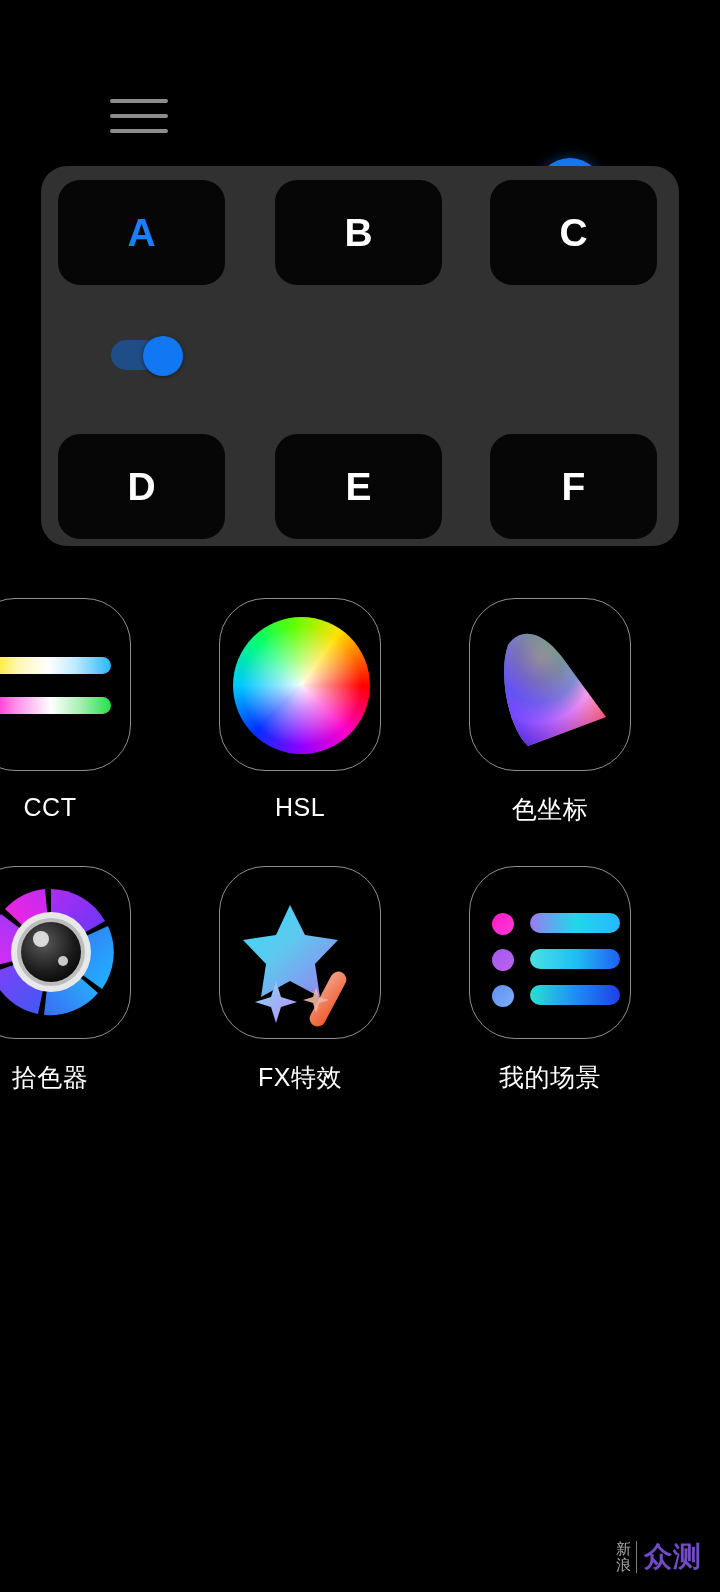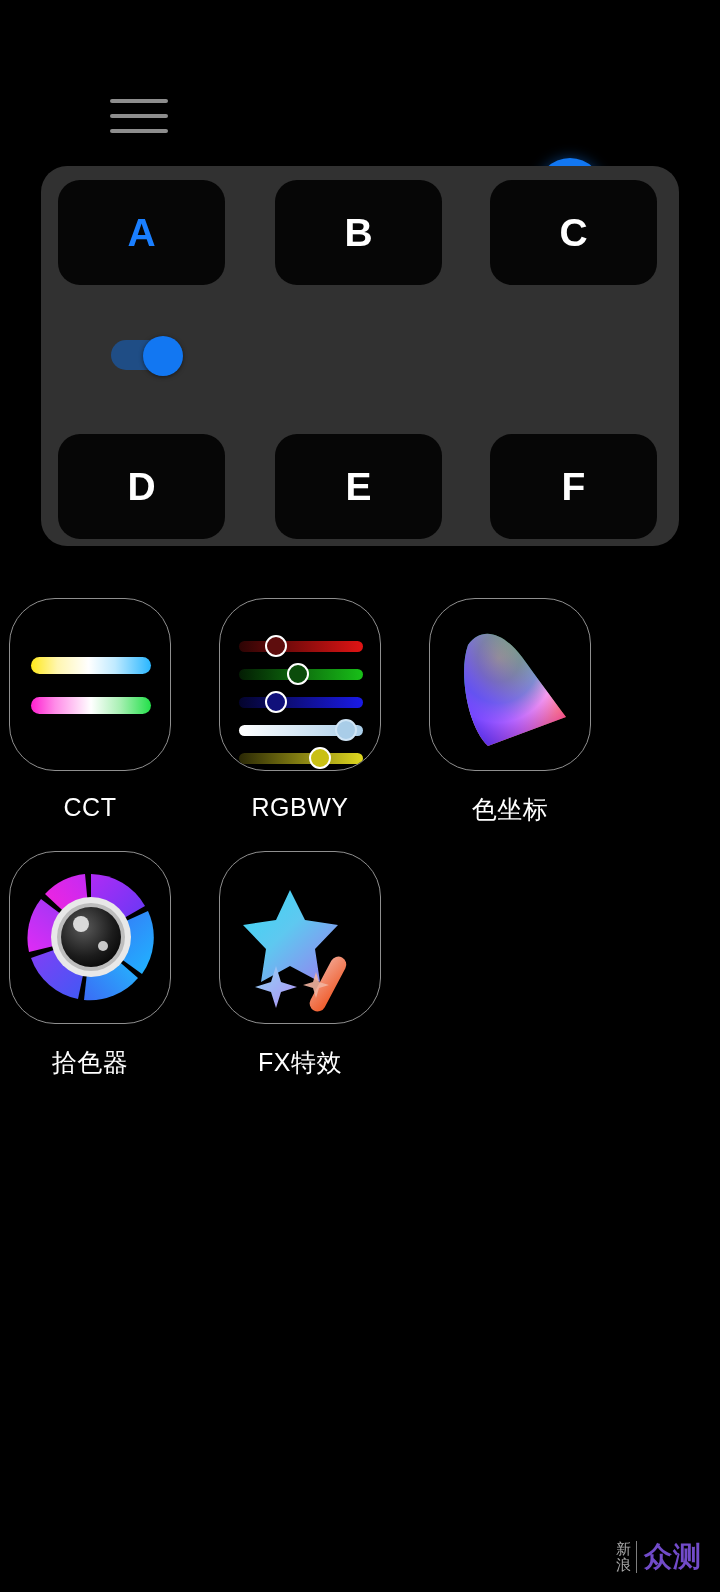--- a/index.html
+++ b/index.html
@@ -148,20 +148,21 @@
   .grid {
     position: absolute;
     left: 0;
     top: 598px;
     width: 600px;
     display: grid;
     grid-template-columns: repeat(3, 210px);
     justify-content: center;
     column-gap: 0px;
     row-gap: 25px;
+    gap: 40px;
   }
 
   .cell {
     width: 210px;
     display: flex;
     flex-direction: column;
     align-items: center;
     cursor: pointer;
   }
 
@@ -375,46 +376,27 @@
   <div class="grid">
 
     <div class="cell">
       <div class="tile">
         <div class="cct-bar cct-bar-1"></div>
         <div class="cct-bar cct-bar-2"></div>
       </div>
       <div class="cell-label">CCT</div>
     </div>
 
-
     <div class="cell">
       <div class="tile">
-        <div class="rgbwy-row rr1">
-          <div class="trk" style="background:linear-gradient(to right,#2c0404,#e11414);"></div>
-          <div class="kn" style="left:26px;background:#5e0d0d;"></div>
-        </div>
-        <div class="rgbwy-row rr2">
-          <div class="trk" style="background:linear-gradient(to right,#031c03,#18c018);"></div>
-          <div class="kn" style="left:48px;background:#0b4c0b;"></div>
-        </div>
-        <div class="rgbwy-row rr3">
-          <div class="trk" style="background:linear-gradient(to right,#04042c,#1a1ae8);"></div>
-          <div class="kn" style="left:26px;background:#10107a;"></div>
-        </div>
-        <div class="rgbwy-row rr4">
-          <div class="trk" style="background:linear-gradient(to right,#ffffff,#a9cde8);"></div>
-          <div class="kn" style="left:96px;background:#a9cde8;border-color:#cfe4f5;"></div>
-        </div>
-        <div class="rgbwy-row rr5">
-          <div class="trk" style="background:linear-gradient(to right,#2a2805,#e0d820);"></div>
-          <div class="kn" style="left:70px;background:#c9c014;"></div>
-        </div>
+        <div class="hsl-wheel"></div>
       </div>
-      <div class="cell-label">RGBWY</div>
-    </div>
+      <div class="cell-label">HSL</div>
+    </div>
+
 
     <div class="cell">
       <div class="tile">
         <div class="cie-wrap">
           <svg width="146" height="150" viewBox="0 0 146 150">
             <defs>
               <radialGradient id="cieG" cx="34%" cy="22%" r="95%">
                 <stop offset="0%" stop-color="#4dff4d"></stop>
                 <stop offset="22%" stop-color="#1ee86a"></stop>
                 <stop offset="42%" stop-color="#24e8c8"></stop>
@@ -518,20 +500,37 @@
 
             <path d="M48 104 L53 120 L69 125 L53 130 L48 146 L43 130 L27 125 L43 120 Z" fill="url(#sparkG)"></path>
 
             <path d="M88 110 L91 120 L101 123 L91 126 L88 136 L85 126 L75 123 L85 120 Z" fill="#f2b4a0" opacity="0.9"></path>
           </svg>
         </div>
       </div>
       <div class="cell-label">FX特效</div>
     </div>
 
+    <div class="cell">
+      <div class="tile">
+        <div class="scene-row sr1">
+          <div class="scene-dot" style="background:linear-gradient(135deg,#ff19c8,#ff3ad8);"></div>
+          <div class="scene-bar" style="background:linear-gradient(to right,#9b7bf0,#1fd8e8,#29b6ff);"></div>
+        </div>
+        <div class="scene-row sr2">
+          <div class="scene-dot" style="background:linear-gradient(135deg,#a05cf0,#c060ee);"></div>
+          <div class="scene-bar" style="background:linear-gradient(to right,#4ae0e0,#1fc0f5,#1f5ff0);"></div>
+        </div>
+        <div class="scene-row sr3">
+          <div class="scene-dot" style="background:linear-gradient(135deg,#5f8ef5,#7fb0f5);"></div>
+          <div class="scene-bar" style="background:linear-gradient(to right,#2ae0d0,#1f8ef5,#1f3fe8);"></div>
+        </div>
+      </div>
+      <div class="cell-label">我的场景</div>
+    </div>
 
   </div>
 
   <div class="watermark">
     <div class="wm-left">
       <span>新</span>
       <span>浪</span>
     </div>
     <div class="wm-right">众测</div>
   </div>

